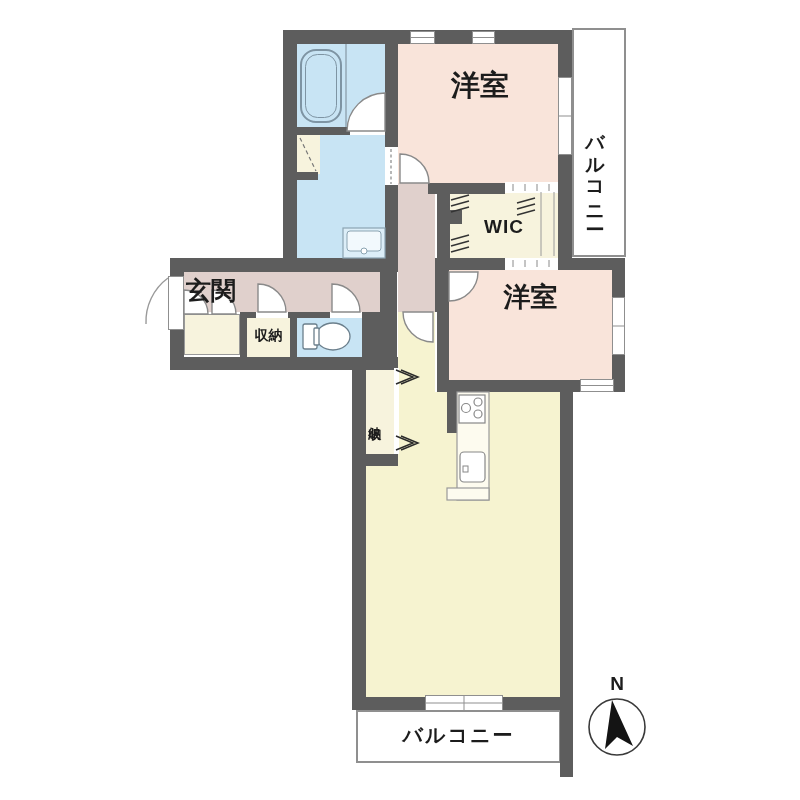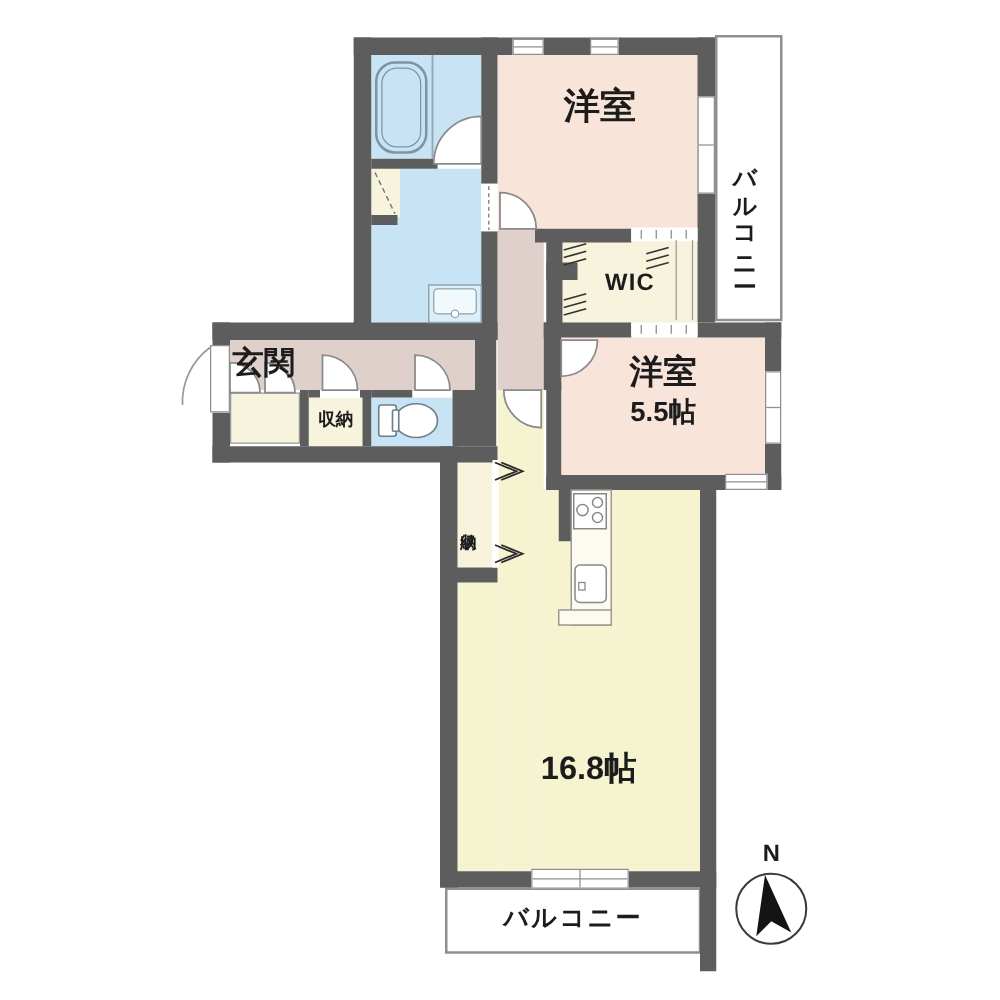--- a/index.html
+++ b/index.html
@@ -184,27 +184,25 @@
     </g>
   </svg>
 
   <div class="lbl" style="left:398px;top:70px;width:164px;font-size:29px;">洋室</div>
 
   <div class="lbl vtext" style="left:584px;top:86px;height:170px;font-size:19px;letter-spacing:3px;">バルコニー</div>
 
   <div class="lbl" style="left:478px;top:217px;width:52px;font-size:19px;letter-spacing:1px;">WIC</div>
 
   <div class="lbl" style="left:449px;top:283px;width:163px;font-size:27px;">洋室</div>
-  <div class="lbl" style="left:449px;top:318px;width:163px;font-size:22px;">5.5帖</div>
 
   <div class="lbl" style="left:166px;top:277px;width:90px;font-size:25px;">玄関</div>
 
   <div class="lbl" style="left:247px;top:328px;width:43px;font-size:14px;">収納</div>
 
   <div class="lbl vtext" style="left:367px;top:388px;height:58px;font-size:13px;">収納</div>
 
-  <div class="lbl" style="left:376px;top:600px;width:190px;font-size:26px;">16.8帖</div>
 
   <div class="lbl" style="left:356px;top:724px;width:205px;font-size:20px;letter-spacing:2px;">バルコニー</div>
 
   <div class="lbl" style="left:600px;top:674px;width:34px;font-size:19px;">N</div>
 
 </div>
 
 </body></html>

